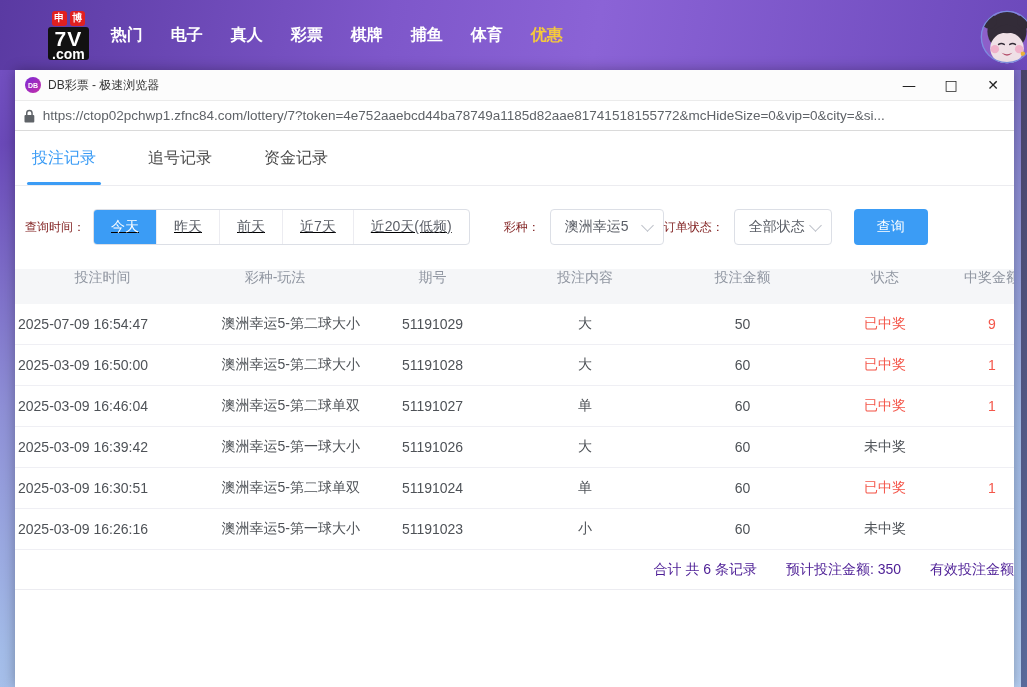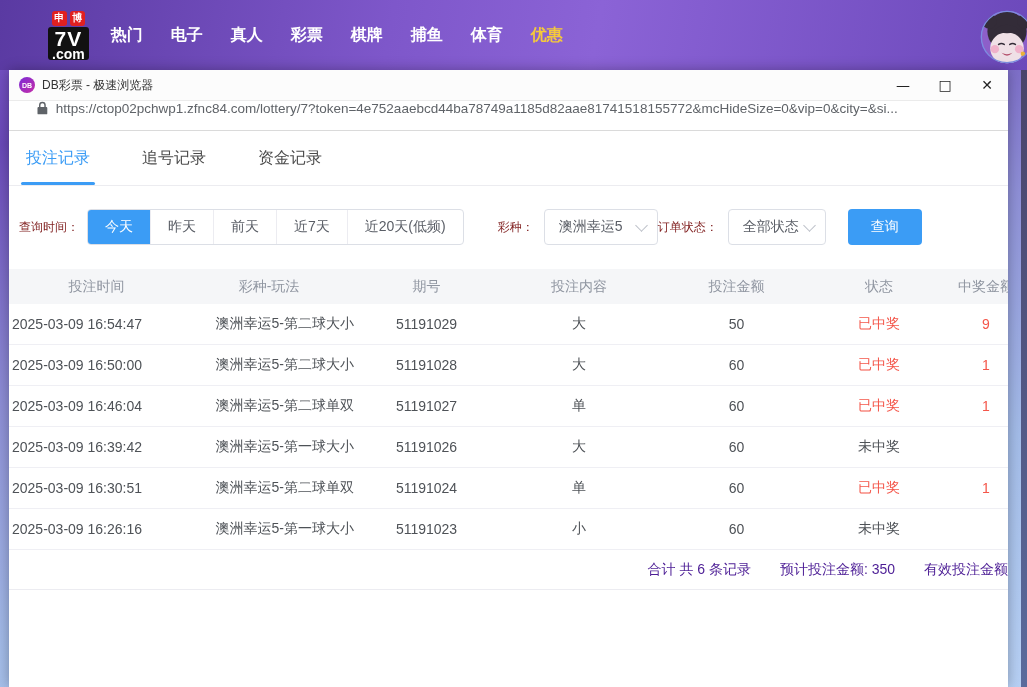--- a/index.html
+++ b/index.html
@@ -21,65 +21,65 @@
     font-size:10px;font-weight:bold;display:flex;align-items:center;justify-content:center;}
   .logo-black{background:#111;border-radius:3px;padding:1px 4px 2px;display:flex;flex-direction:column;align-items:center;}
   .logo-main{color:#fff;font-weight:bold;font-size:21px;line-height:22px;letter-spacing:1px;}
   .logo-com{color:#fff;font-weight:bold;font-size:14px;line-height:8px;}
   .nav-menu{display:flex;margin-left:22px;}
   .nav-item{width:60px;text-align:left;color:#fff;font-weight:bold;font-size:16px;cursor:pointer;}
   .nav-item.gold{color:#f5c93c;}
   .avatar{position:absolute;right:-8px;top:9px;width:56px;height:56px;cursor:pointer;}
 
   
-  .window{position:absolute;left:9px;top:70px;width:999px;bottom:0;background:#fff;
+  .window{position:absolute;left:15px;top:70px;width:999px;bottom:0;background:#fff;
     box-shadow:0 0 12px rgba(0,0,0,.3);display:flex;flex-direction:column;}
   .titlebar{height:30px;display:flex;align-items:center;background:#fcfcfc;padding-left:10px;flex:none;}
   .app-icon{width:16px;height:16px;border-radius:50%;flex:none;
     background:linear-gradient(135deg,#7b2bd6,#c62ea8);color:#fff;font-size:7px;font-weight:bold;
     display:flex;align-items:center;justify-content:center;}
   .window-title{margin-left:7px;font-size:12px;color:#333;}
   .win-controls{margin-left:auto;display:flex;}
   .win-btn{width:42px;height:30px;display:flex;align-items:center;justify-content:center;
     font-size:14px;color:#222;cursor:pointer;font-family:"DejaVu Sans",sans-serif;}
   .urlbar{height:29px;border-top:1px solid #ebebeb;border-bottom:1px solid #dadada;
-    display:flex;align-items:flex-start;padding:0 28px;flex:none;}
+    display:flex;align-items:center;padding:0 9px;flex:none;}
   .url-text{margin-left:8px;font-size:13.5px;color:#5f6368;white-space:nowrap;overflow:hidden;width:100%;}
 
   .content{flex:1;overflow:hidden;background:#fff;}
 
   
   .tabs{display:flex;padding-left:17px;height:54px;align-items:stretch;border-bottom:1px solid #ececf0;gap:52px;}
   .tab{font-size:16px;color:#4c4c4c;position:relative;display:flex;align-items:center;cursor:pointer;}
   .tab.active{color:#3b9cf5;}
   .tab.active::after{content:"";position:absolute;left:-5px;right:-5px;bottom:0;height:3px;
     background:#3b9cf5;border-radius:2px;}
 
   
   .filters{display:flex;align-items:center;margin:23px 0 0 10px;height:36px;}
   .f-label{font-size:12px;color:#7f1d1d;white-space:nowrap;}
   .ml34{margin-left:34px;} .ml26{}
   .seg{display:flex;border:1px solid #dcdfe6;border-radius:4px;overflow:hidden;margin-left:8px;
-    height:36px;box-sizing:border-box;background:#fff;}
+    height:36px;box-sizing:border-box;background:#fff;text-decoration:underline;}
   .seg-opt{padding:0 17px;display:flex;align-items:center;font-size:14px;color:#5a5e66;cursor:pointer;white-space:nowrap;}
   .seg-opt + .seg-opt{border-left:1px solid #ececf1;}
   .seg-opt.active{background:#3b9cf5;color:#fff;border-left:none;}
   .select{height:36px;box-sizing:border-box;border:1px solid #dcdfe6;border-radius:4px;background:#fff;
     display:flex;align-items:center;justify-content:space-between;padding:0 11px 0 14px;
     font-size:14px;color:#5a5e66;cursor:pointer;white-space:nowrap;}
   .sel-lottery{width:114px;margin-left:10px;}
   .sel-status{width:98px;margin-left:10px;}
   .chev{width:8px;height:8px;border-right:1.5px solid #bcc0c8;border-bottom:1.5px solid #bcc0c8;
     transform:rotate(45deg);margin-top:-4px;flex:none;}
   .query-btn{margin-left:22px;width:74px;height:36px;background:#3b9cf5;color:#fff;border:none;
     border-radius:4px;font-size:14px;cursor:pointer;}
 
   
   .table{margin-top:24px;}
-  .thead{display:flex;height:35px;align-items:center;background:#f5f6f8;color:#8f95a0;font-size:14px;}
+  .thead{display:flex;height:35px;align-items:flex-start;background:#f5f6f8;color:#8f95a0;font-size:14px;}
   .trow{display:flex;height:40px;align-items:center;border-bottom:1px solid #efeff4;
     font-size:14px;color:#4e5257;}
   .tc{flex:none;text-align:center;white-space:nowrap;box-sizing:border-box;}
   .c1{width:175px;} .c2{width:170px;} .c3{width:145px;} .c4{width:160px;}
   .c5{width:155px;} .c6{width:130px;} .c7{width:150px;}
   .cell-time{text-align:left;padding-left:3px;}
   .cell-play{text-align:right;padding-left:8px;}
   .cell-win{text-align:left;padding-left:38px;}
   .head-win{text-align:left;padding-left:14px;}
   .red{color:#f4564a;}
@@ -194,21 +194,21 @@
           <div class="tc c1">投注时间</div>
           <div class="tc c2">彩种-玩法</div>
           <div class="tc c3">期号</div>
           <div class="tc c4">投注内容</div>
           <div class="tc c5">投注金额</div>
           <div class="tc c6">状态</div>
           <div class="tc c7 head-win">中奖金额</div>
         </div>
       <div id="tbody">
           <div class="trow">
-            <div class="tc c1 cell-time">2025-03-09 16:54:47</div>
+            <div class="tc c1 cell-time">2025-07-09 16:54:47</div>
             <div class="tc c2 cell-play">澳洲幸运5-第二球大小</div>
             <div class="tc c3">51191029</div>
             <div class="tc c4">大</div>
             <div class="tc c5">50</div>
             <div class="tc c6 red">已中奖</div>
             <div class="tc c7 cell-win red">9</div>
           </div>
           <div class="trow">
             <div class="tc c1 cell-time">2025-03-09 16:50:00</div>
             <div class="tc c2 cell-play">澳洲幸运5-第二球大小</div>

